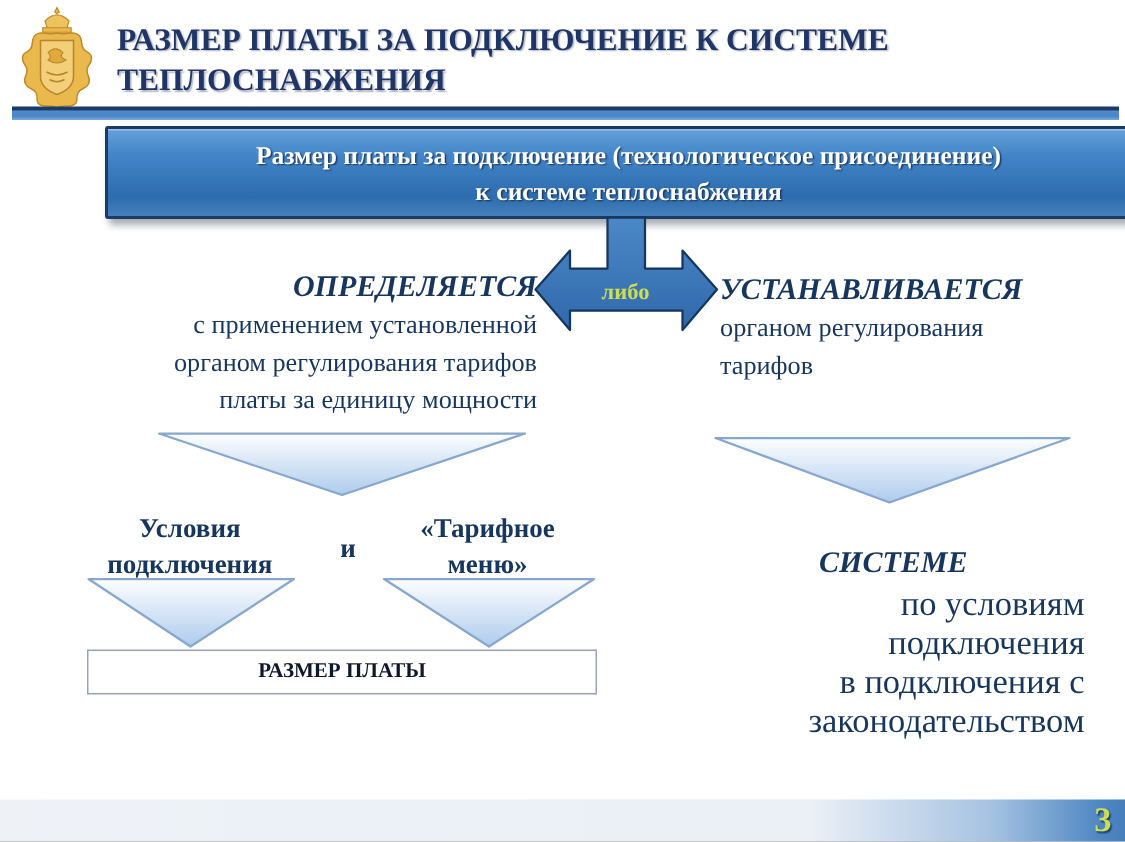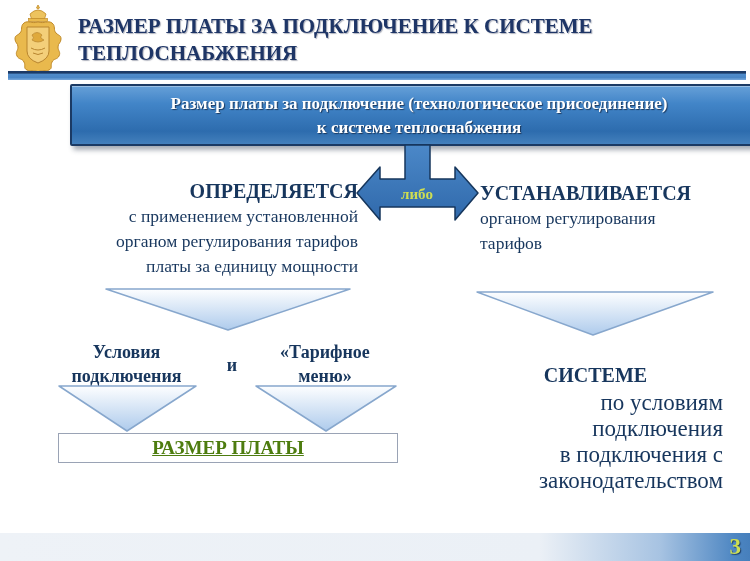--- a/index.html
+++ b/index.html
@@ -34,34 +34,33 @@
     text-shadow: 1px 1px 1px rgba(20,40,70,0.8);
     z-index: 1;
   }
   
   .shapes { position: absolute; left: 0; top: 0; width: 750px; height: 561px; z-index: 2; pointer-events: none; }
   .or-label { font-family: "Liberation Serif", serif; font-weight: bold; font-size: 15px; }
   
   .branch { position: absolute; color: #17365d; z-index: 3; }
   .branch-left { left: 40px; top: 178px; width: 318px; text-align: right; }
   .branch-right { left: 480px; top: 180px; width: 240px; text-align: left; }
-  .branch-heading { font-weight: bold; font-size: 20px; line-height: 26px; }
+  .branch-heading { font-weight: bold; font-size: 20px; line-height: 26px; font-style: italic; }
   .branch-line { font-size: 17.5px; line-height: 25px; }
   
   .mid-label { position: absolute; color: #17365d; font-weight: bold; font-size: 18px; line-height: 24px; text-align: center; z-index: 3; }
   .label-conditions { left: 44px; top: 340px; width: 165px; }
   .label-and { left: 221px; top: 353px; width: 22px; }
   .label-menu { left: 250px; top: 340px; width: 150px; text-align: center; }
   
   .result-box {
     position: absolute; left: 58px; top: 433px; width: 340px; height: 30px;
     background: #ffffff; border: 1px solid #9aa3b5;
-    color: #4d7c0f; font-weight: bold; font-size: 19px; line-height: 28px; text-align: center;
+    color: #0f172a; font-weight: bold; font-size: 14px; line-height: 28px; text-align: center;
     z-index: 3;
-    text-decoration: underline;
   }
   
   .right-result { position: absolute; left: 468px; top: 360px; width: 255px; text-align: center; color: #17365d; z-index: 3; }
   .right-result .branch-heading { font-size: 20px; line-height: 30px; }
   .right-result .branch-line { font-size: 23px; line-height: 26px; text-align: right; }
   
   .footer-bar {
     position: absolute; left: 0; top: 533px; width: 750px; height: 28px;
     background: linear-gradient(90deg, #eef2f7 0%, #ebf0f6 72%, #a7c3e2 88%, #4d86c2 98%, #467fbc 100%);
     z-index: 3;

